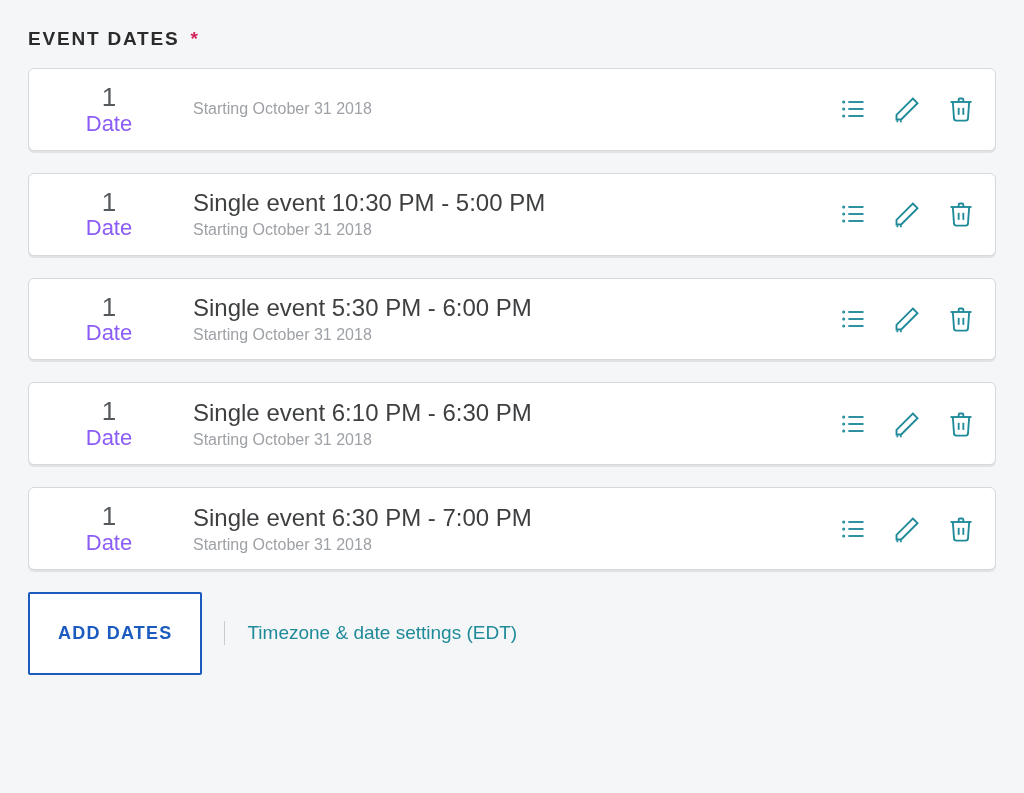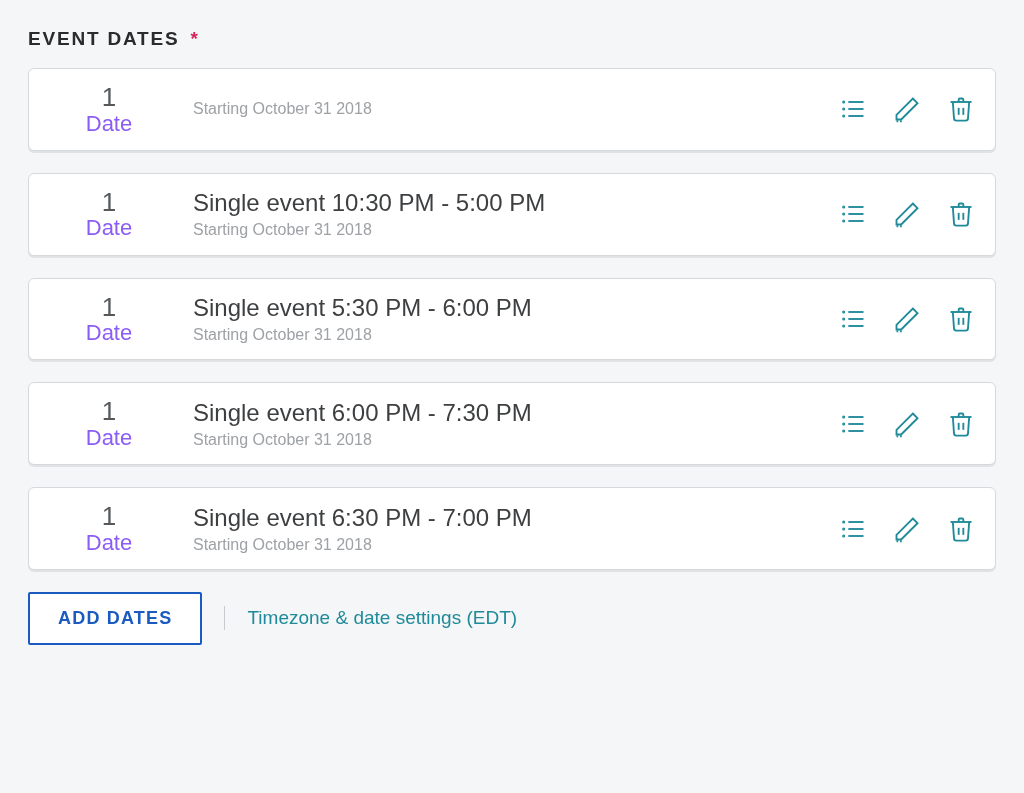--- a/index.html
+++ b/index.html
@@ -100,21 +100,21 @@
       align-items: center;
       gap: 22px;
     }
     .add-dates-btn {
       border: 2px solid #1b5bbf;
       background: #ffffff;
       color: #1b5bbf;
       font-size: 18px;
       font-weight: 600;
       letter-spacing: 1.2px;
-      padding: 14px 28px;
+      padding: 29px 28px;
       cursor: pointer;
       text-transform: uppercase;
       border-radius: 2px;
     }
     .link {
       color: #1f8a99;
       font-size: 19px;
       font-weight: 400;
       cursor: pointer;
       text-decoration: none;
@@ -244,21 +244,21 @@
           </svg>
         </button>
     </div>
   </div>
     <div class="event-card">
     <div class="date-count">
       <div class="date-count-number">1</div>
       <div class="date-count-label">Date</div>
     </div>
     <div class="event-info">
-      <div class="event-title">Single event 6:00 PM - 7:30 PM</div>
+      <div class="event-title">Single event 6:10 PM - 6:30 PM</div>
       <div class="event-subtitle">Starting October 31 2018</div>
     </div>
     <div class="event-actions">
       <button class="icon-btn">
           <svg viewBox="0 0 24 24">
             <line x1="8" y1="6" x2="21" y2="6"></line>
             <line x1="8" y1="12" x2="21" y2="12"></line>
             <line x1="8" y1="18" x2="21" y2="18"></line>
             <circle cx="4" cy="6" r="0.5" fill="#1f8a99"></circle>
             <circle cx="4" cy="12" r="0.5" fill="#1f8a99"></circle>

